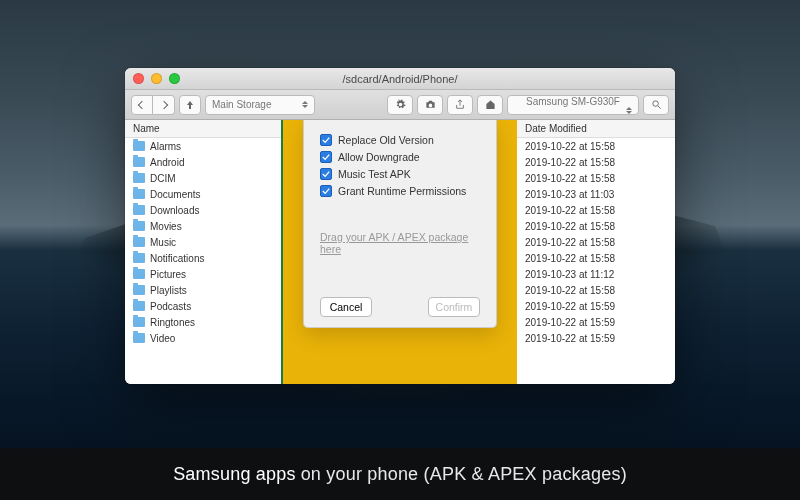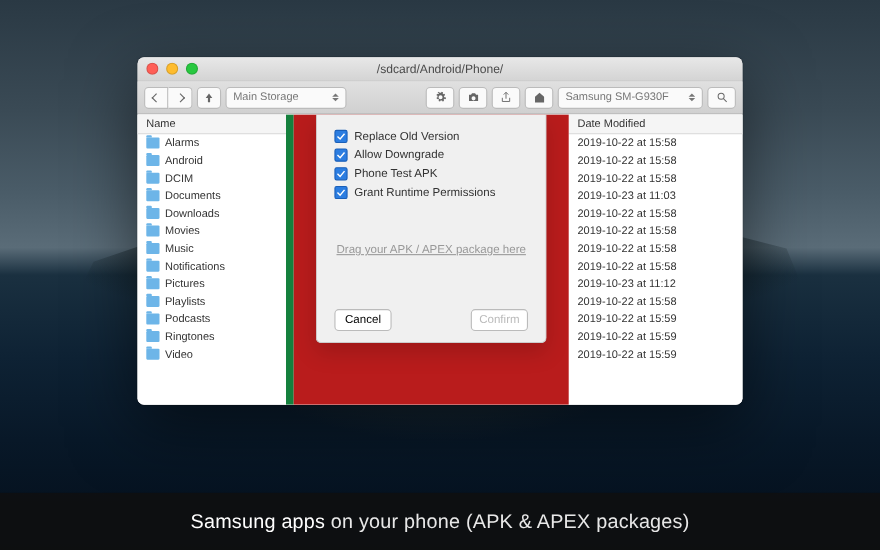--- a/index.html
+++ b/index.html
@@ -11,21 +11,21 @@
     radial-gradient(ellipse 320px 180px at 50% 55%, #1e3238 0%, #1a2830 40%, transparent 70%),
     linear-gradient(180deg, #2a3944 0%, #3a4a55 20%, #4a5c68 35%, #5a6c78 45%, #1a3040 50%, #0e2234 65%, #081828 80%, #040e1a 100%);
 }
 .island {
   position: absolute; left: 50px; right: 50px; top: 190px; height: 120px;
   background: radial-gradient(ellipse 350px 80px at 50% 30%, #0a1418 0%, #0d1a1f 50%, transparent 100%);
   clip-path: polygon(0% 100%, 5% 40%, 15% 20%, 25% 10%, 35% 15%, 45% 5%, 55% 0%, 65% 8%, 75% 4%, 85% 15%, 95% 30%, 100% 100%);
 }
 
 .window {
-  position: absolute; left: 125px; top: 52px; width: 550px; height: 316px;
+  position: absolute; left: 125px; top: 68px; width: 550px; height: 316px;
   background: #ececec; border-radius: 6px; box-shadow: 0 20px 60px rgba(0,0,0,0.5), 0 0 0 1px rgba(0,0,0,0.1);
   display: flex; flex-direction: column;
 }
 
 .titlebar {
   height: 22px; display: flex; align-items: center; padding: 0 8px;
   background: linear-gradient(#e8e8e8,#d4d4d4); border-radius: 6px 6px 0 0;
   border-bottom: 1px solid #b8b8b8; position: relative;
 }
 .traffic { display: flex; gap: 7px; }
@@ -36,35 +36,35 @@
 .toolbar {
   height: 30px; background: linear-gradient(#e0e0e0,#d0d0d0); border-bottom: 1px solid #b0b0b0;
   display: flex; align-items: center; padding: 0 6px; gap: 4px;
 }
 .tbtn { height: 20px; background: #fafafa; border: 1px solid #bbb; border-radius: 4px; display: flex; align-items: center; justify-content: center; font-size: 10px; color: #555; }
 .tbtn.nav { width: 22px; }
 .navgrp { display: flex; }
 .navgrp .tbtn:first-child { border-radius: 4px 0 0 4px; }
 .navgrp .tbtn:last-child { border-radius: 0 4px 4px 0; border-left: none; }
 .tsel { height: 20px; background: #fafafa; border: 1px solid #bbb; border-radius: 4px; display: flex; align-items: center; padding: 0 6px; font-size: 10px; color: #777; }
-.tsel.main { width: 110px; } .tsel.dev { width: 132px; }
+.tsel.main { width: 110px; } .tsel.dev { width: 132px; flex-direction: column; }
 .spacer { flex: 1; }
 .tsq { width: 26px; }
 
 .content { flex: 1; display: flex; background: #fff; border-radius: 0 0 6px 6px; overflow: hidden; }
 .col { display: flex; flex-direction: column; }
-.col.left { width: 142px; border-right: 7px solid #15803d; }
+.col.left { width: 158px; border-right: 2px solid #15803d; }
 .col.right { width: 158px; }
 .colhead { height: 18px; background: #f5f5f5; border-bottom: 1px solid #ddd; font-size: 10px; color: #333; display: flex; align-items: center; padding: 0 8px; font-weight: 500; }
 .rows { flex: 1; overflow: hidden; }
 .row { height: 16px; display: flex; align-items: center; padding: 0 8px; font-size: 10px; color: #333; gap: 5px; }
 .ficon { width: 12px; height: 10px; background: #6db5e8; border-radius: 1px; position: relative; flex-shrink: 0; }
 .ficon::before { content: ""; position: absolute; top: -2px; left: 0; width: 5px; height: 2px; background: #6db5e8; border-radius: 1px 1px 0 0; }
 
-.center { flex: 1; position: relative; background: #b91c1c; text-align: right; }
+.center { flex: 1; position: relative; background: #eab308; }
 
 .sheet {
   position: absolute; left: 20px; right: 20px; top: 0; height: 208px;
   background: #f0f0f0; border: 1px solid #ccc; border-top: none; border-radius: 0 0 5px 5px;
   box-shadow: 0 8px 20px rgba(0,0,0,0.15);
   display: flex; flex-direction: column; padding: 14px 16px 10px 16px;
 }
 .opts { display: flex; flex-direction: column; gap: 5px; }
 .opt { display: flex; align-items: center; gap: 6px; font-size: 10.5px; color: #333; }
 .cb { width: 12px; height: 12px; border-radius: 2px; background: #2b7de1; border: 1px solid #1a5fb8; display: flex; align-items: center; justify-content: center; }
@@ -239,21 +239,21 @@
                 </svg>
               </div>
               <span>Allow Downgrade</span>
             </div>
             <div class="opt">
               <div class="cb">
                 <svg viewBox="0 0 10 10">
                   <path d="M1 5 L4 8 L9 2" stroke="#fff" stroke-width="1.6" fill="none"></path>
                 </svg>
               </div>
-              <span>Phone Test APK</span>
+              <span>Music Test APK</span>
             </div>
             <div class="opt">
               <div class="cb">
                 <svg viewBox="0 0 10 10">
                   <path d="M1 5 L4 8 L9 2" stroke="#fff" stroke-width="1.6" fill="none"></path>
                 </svg>
               </div>
               <span>Grant Runtime Permissions</span>
             </div>
           </div>

